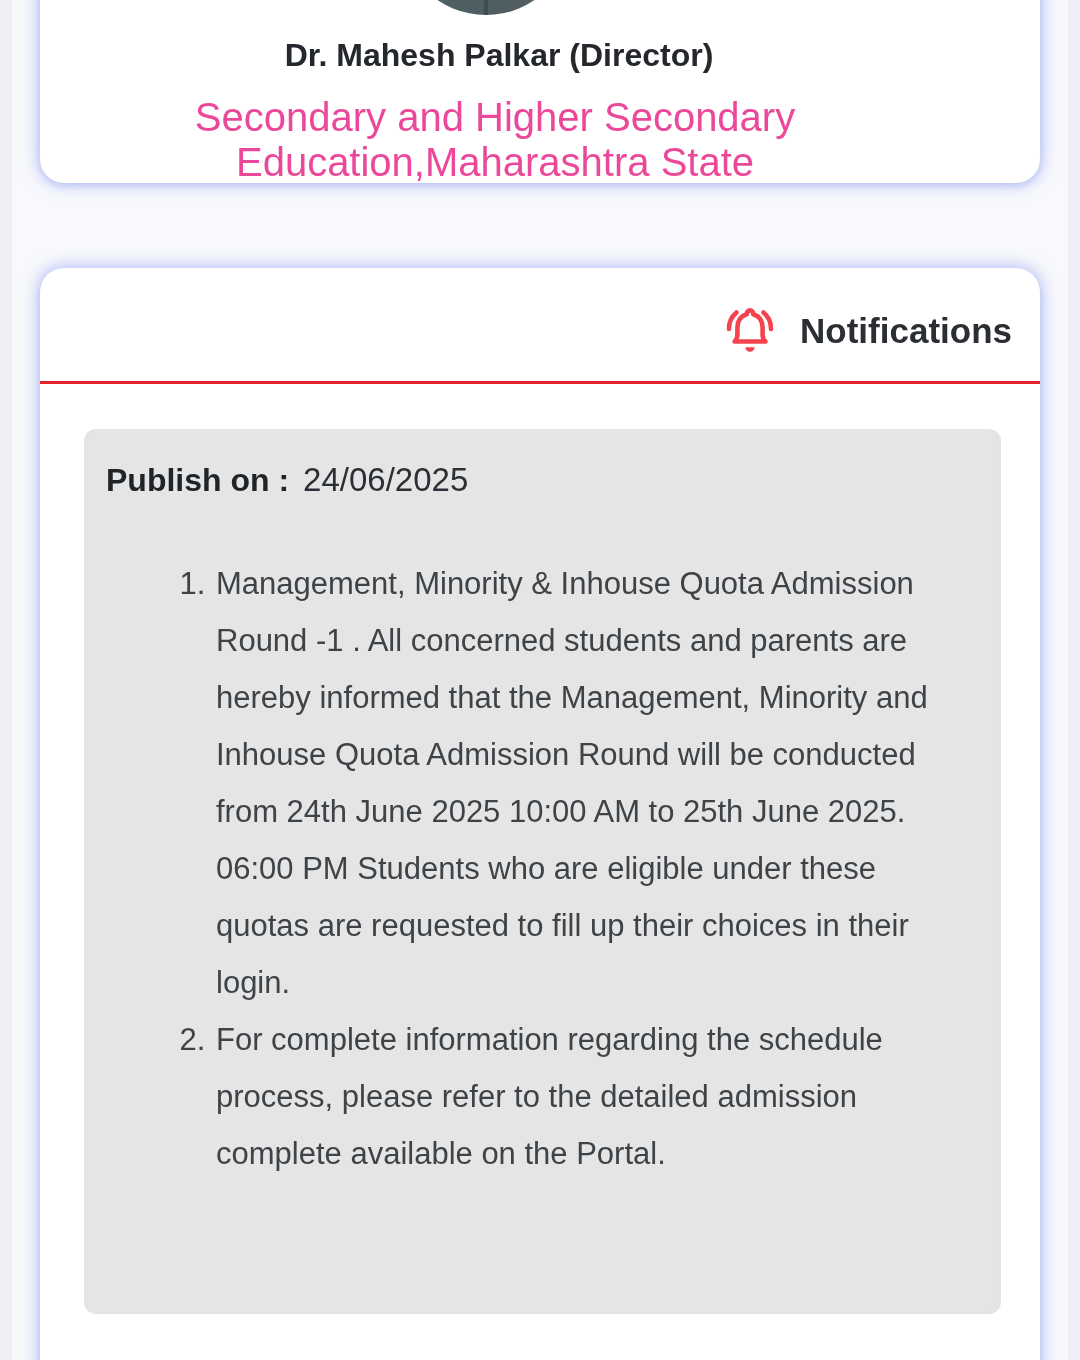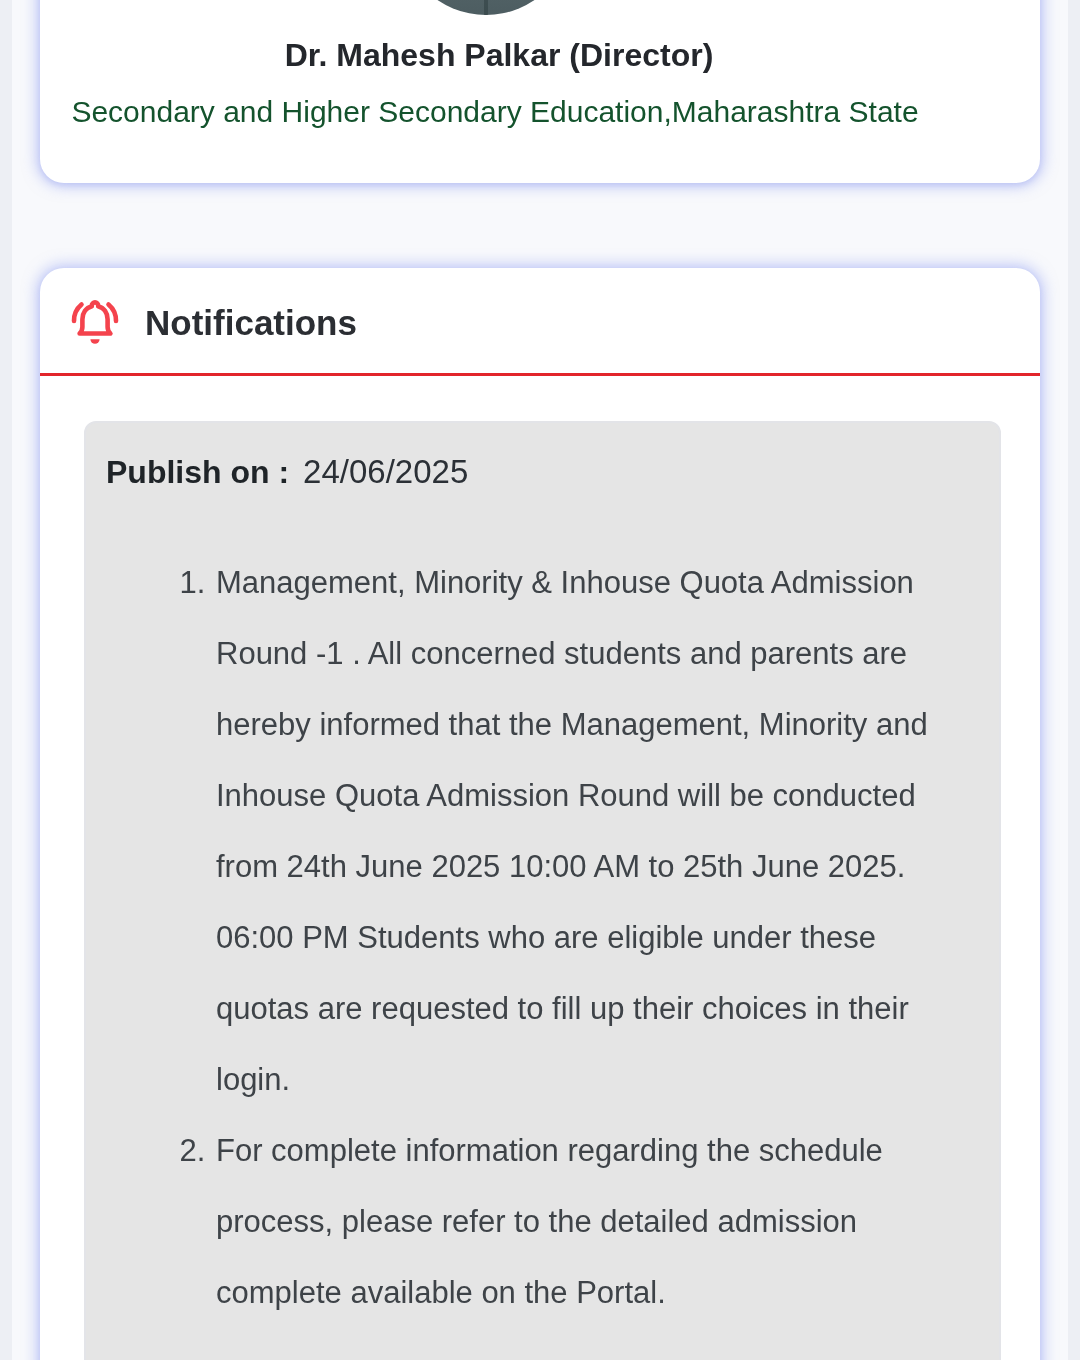--- a/index.html
+++ b/index.html
@@ -62,36 +62,37 @@
     font-size: 32px;
     font-weight: 700;
     color: #24272c;
   }
   .director-dept {
     position: absolute;
     top: 352px;
     left: 0;
     right: 90px;
     text-align: center;
-    font-size: 30px;
+    font-size: 40px;
     font-weight: 400;
-    color: #14532d;
+    color: #ec4899;
   }
 
   
   .notifications-card {
     top: 268px;
     height: 1160px;
     border-radius: 24px;
   }
   .notif-header {
     display: flex;
     align-items: center;
-    padding: 26px 28px 21px 27px;
+    padding: 34px 28px 21px 27px;
     border-bottom: 3px solid #e2252b;
+    justify-content: flex-end;
   }
   .bell-icon {
     width: 56px;
     height: 58px;
     flex: 0 0 auto;
   }
   .notif-title {
     margin-left: 22px;
     font-size: 35px;
     font-weight: 700;
@@ -118,21 +119,21 @@
     font-weight: 400;
     font-size: 33px;
     color: #2b3036;
     margin-left: 14px;
   }
   .notice-list {
     margin: 56px 0 0 0;
     padding: 0 0 0 108px;
     font-size: 31px;
     font-weight: 400;
-    line-height: 71px;
+    line-height: 57px;
     color: #3e4348;
   }
   .notice-list li {
     padding-left: 2px;
   }
 </style>
 </head>
 <body>
 
 <div class="page-frame"></div>

